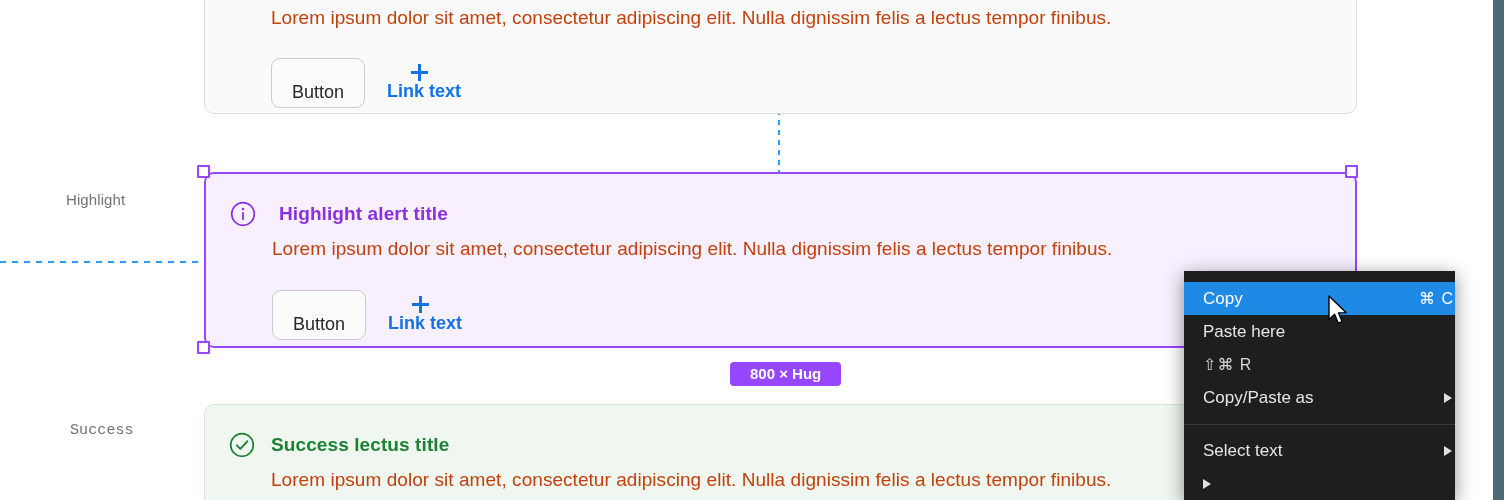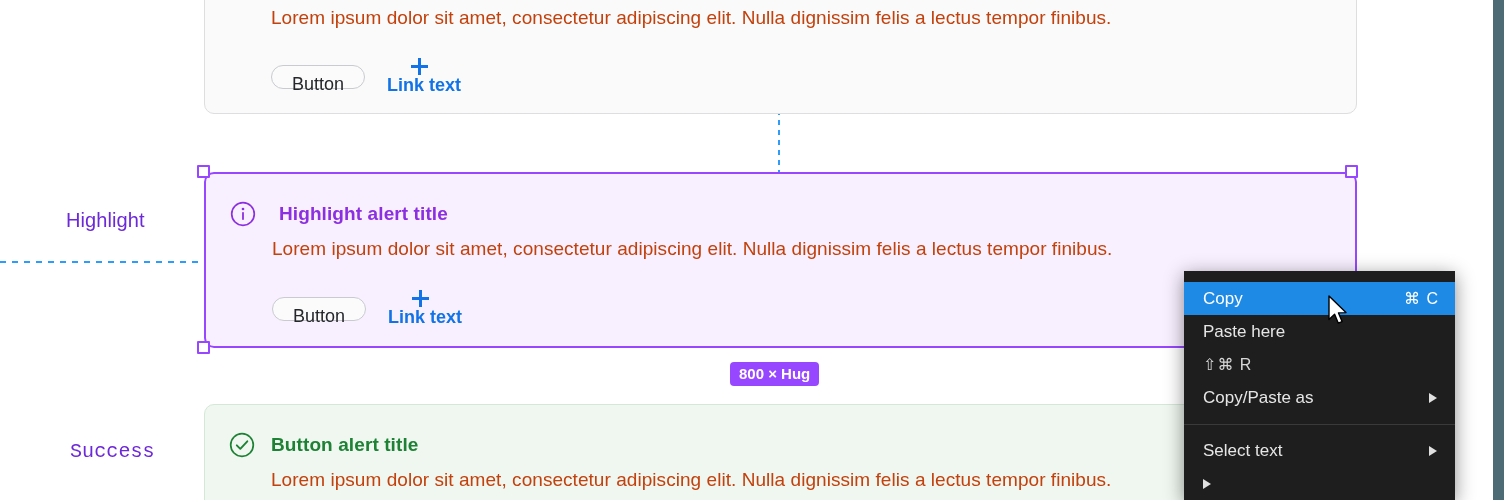--- a/index.html
+++ b/index.html
@@ -21,25 +21,24 @@
   .edge-strip {
     position: absolute;
     top: 0; left: 1493px;
     width: 11px; height: 500px;
     background: #4d6b75;
   }
 
   
   .row-label {
     position: absolute;
-    font-size: 20px;
-    color: #6d28d9;
+    font-size: 15px;
+    color: #737373;
     letter-spacing: .1px;
     white-space: nowrap;
-    margin-top: 18px;
   }
   .row-label.highlight { left: 66px; top: 191px; }
   .row-label.success   { left: 70px; top: 422px; font-family: Liberation Mono, monospace; }
 
   
   .alert {
     position: absolute;
     border-radius: 10px;
   }
   .alert-inner { position: relative; width: 100%; height: 100%; }
@@ -62,25 +61,25 @@
   
   .alert-icon {
     position: absolute;
     width: 26px; height: 26px;
   }
   .alert-icon svg { display: block; width: 26px; height: 26px; }
 
   
   .actions { position: absolute; display: flex; align-items: center; }
   .btn {
-    height: 24px;
+    height: 50px;
     min-width: 94px;
-    padding: 0 17px;
+    padding: 15px 17px;
     border: 1px solid #c9cbd0;
-    border-radius: 17px;
+    border-radius: 9px;
     background: #fbfbfc;
     color: #26272b;
     font-size: 18px;
     font-family: "Liberation Sans", sans-serif;
     line-height: 36px;
     text-align: center;
     cursor: default;
   }
   .link-wrap {
     display: flex;
@@ -132,21 +131,21 @@
   #h-tl { left: 197px; top: 165px; }
   #h-tr { left: 1345px; top: 165px; }
   #h-bl { left: 197px; top: 341px; }
   #h-br { left: 1345px; top: 341px; }
 
   
   .size-badge {
     position: absolute;
     left: 730px; top: 362px;
     height: 24px;
-    padding: 0 9px;
+    padding: 0 20px;
     background: #9747ff;
     color: #ffffff;
     font-size: 15px;
     font-weight: bold;
     line-height: 24px;
     border-radius: 4px;
     white-space: nowrap;
   }
 
   
@@ -181,21 +180,21 @@
     background: #1e1e1e;
     padding: 11px 0 0 0;
     box-shadow: 0 4px 18px rgba(0,0,0,.45);
     overflow: hidden;
   }
   .menu-item {
     position: relative;
     height: 33px;
     display: flex;
     align-items: center;
-    padding: 0 16px 0 19px;
+    padding: 0 1px 0 19px;
     color: #e6e6e6;
     font-size: 17px;
     white-space: nowrap;
     cursor: default;
   }
   .menu-item.selected { background: #1e8ae5; color: #ffffff; }
   .menu-item .mi-label { flex: 1 1 auto; }
   .menu-item .mi-shortcut {
     flex: 0 0 auto;
     color: #d7d7d7;
@@ -278,21 +277,21 @@
   <div class="size-badge">800 × Hug</div>
 
   <div class="alert" id="card-success">
     <div class="alert-inner">
       <div class="alert-icon" style="left:24px; top:27px;">
         <svg viewBox="0 0 26 26">
           <circle cx="13" cy="13" r="11.3" fill="none" stroke="#1d8233" stroke-width="1.7"></circle>
           <path d="M7.8 13.3 L11.3 16.8 L18.3 9.3" fill="none" stroke="#1d8233" stroke-width="1.9" stroke-linecap="round" stroke-linejoin="round"></path>
         </svg>
       </div>
-      <div class="alert-title" style="left:66px; top:29px; color:#1d8233;">Button alert title</div>
+      <div class="alert-title" style="left:66px; top:29px; color:#1d8233;">Success lectus title</div>
       <div class="alert-body" style="left:66px; top:64px;">Lorem ipsum dolor sit amet, consectetur adipiscing elit. Nulla dignissim felis a lectus tempor finibus.</div>
 
     </div>
   </div>
 
   <div id="ctx-menu">
     <div id="ctx-items">
         <div class="menu-item selected">
           <span class="mi-label">Copy</span>
           <span class="mi-shortcut">⌘ C</span>

